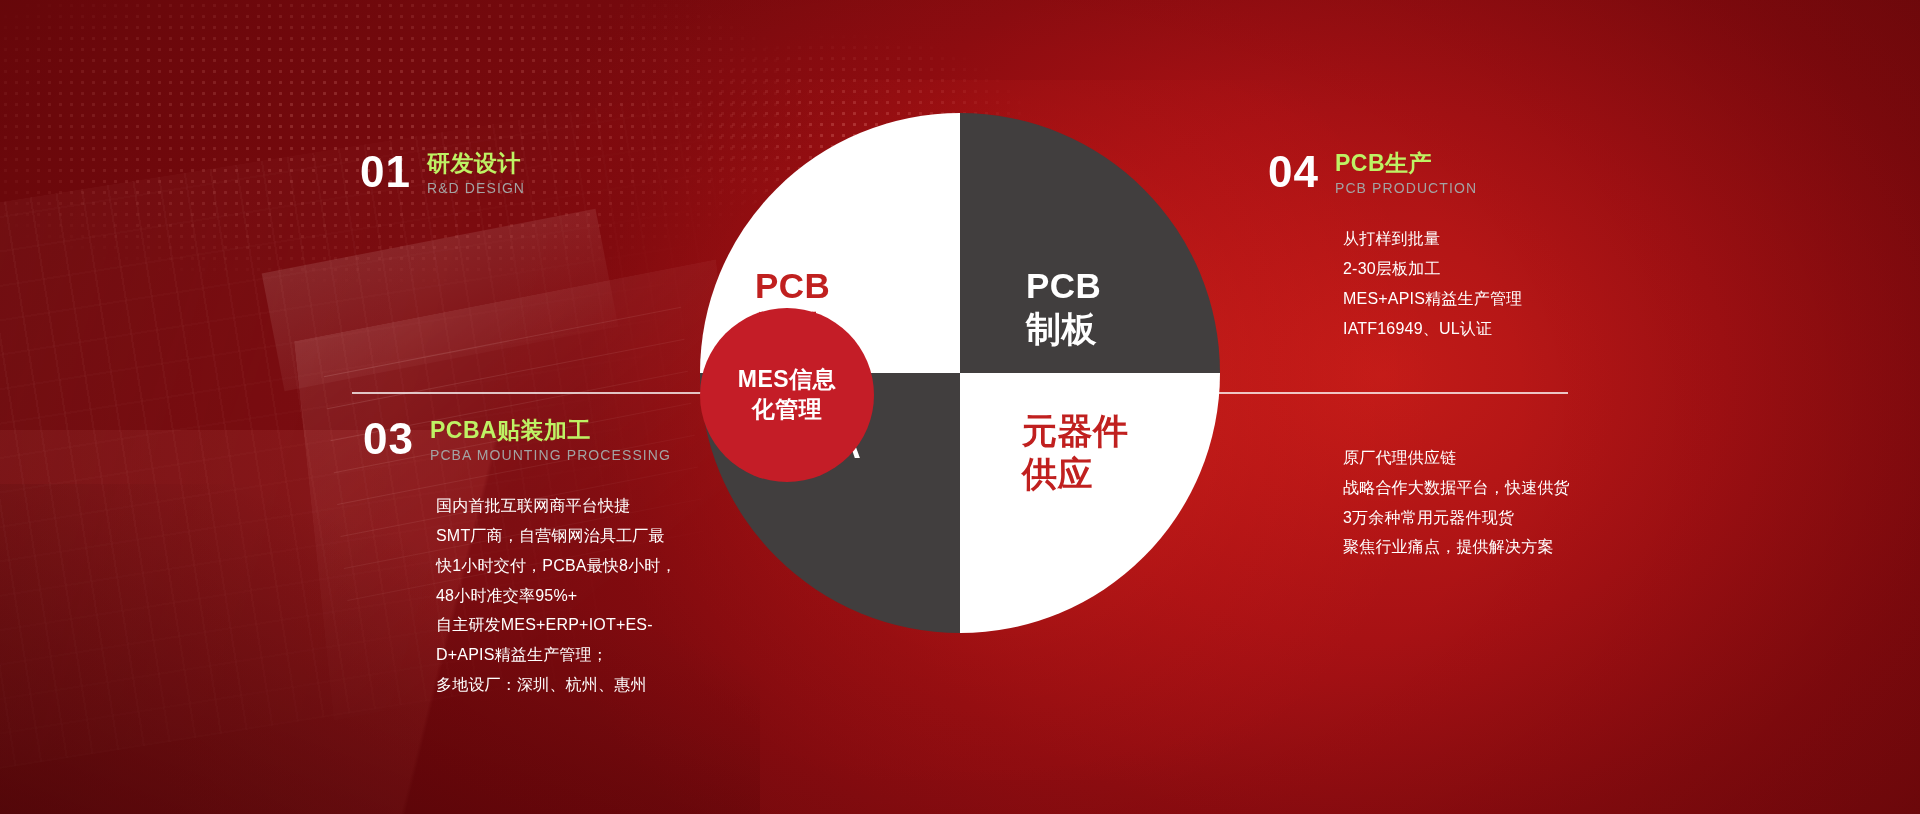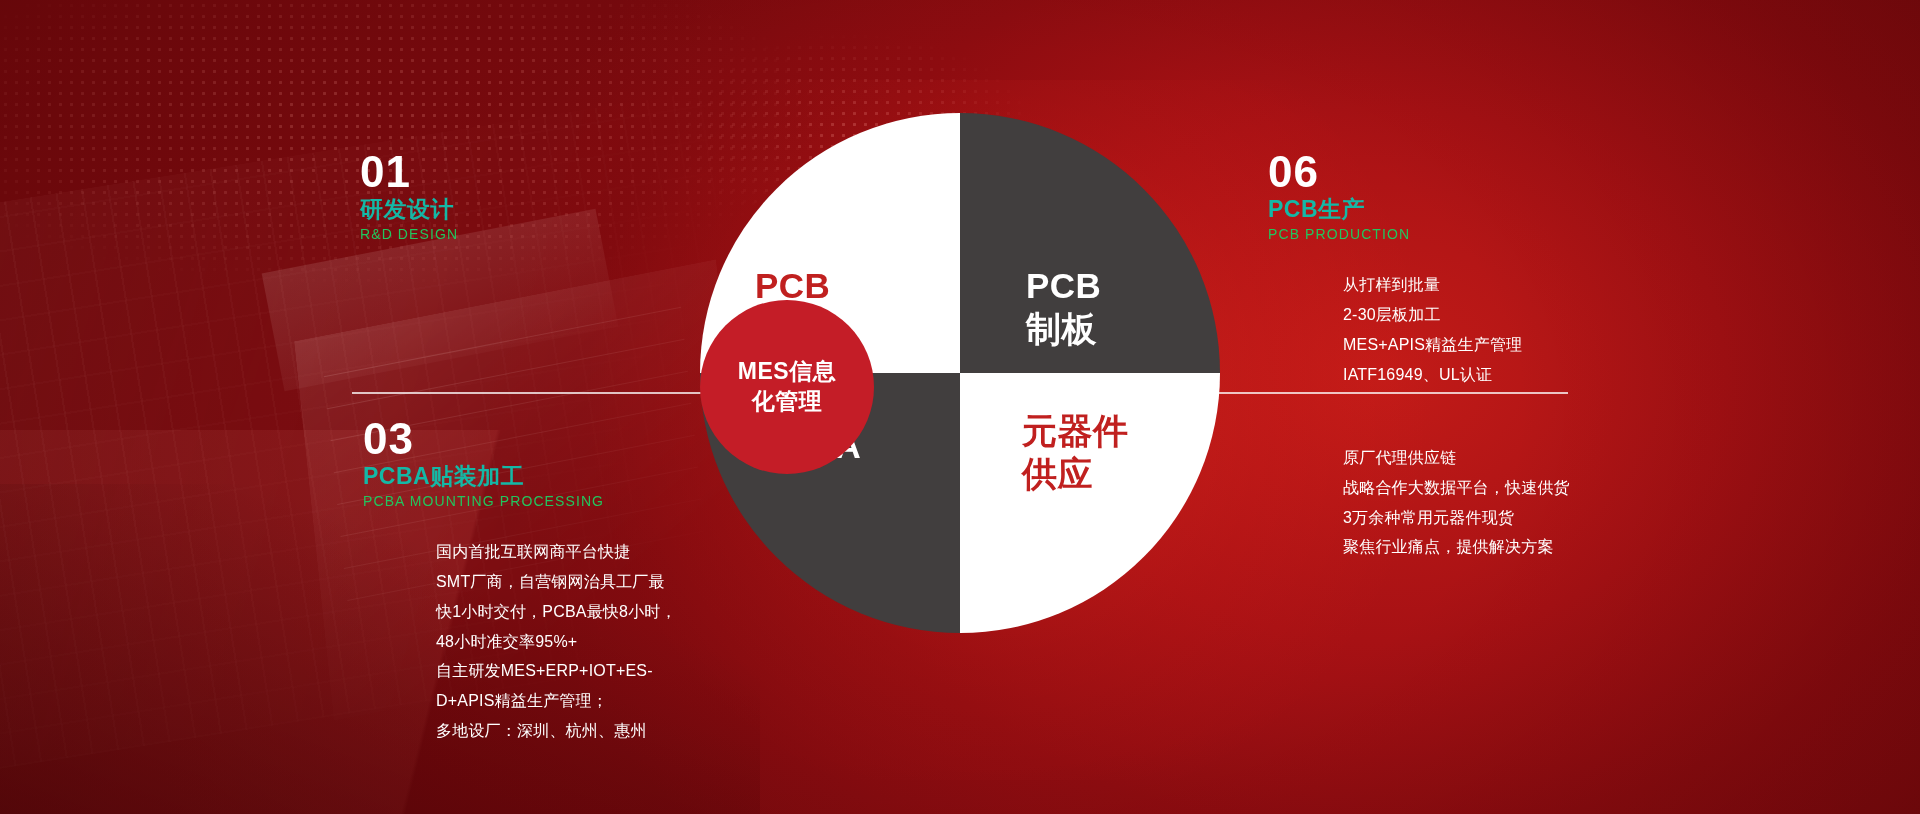--- a/index.html
+++ b/index.html
@@ -100,42 +100,42 @@
   }
   #lbl-tl{ left:55px;  top:152px; color:#c0201f; }
   #lbl-tr{ left:326px; top:152px; color:#ffffff; }
   #lbl-bl{ left:60px;  top:312px; color:#ffffff; }
   #lbl-br{ left:322px; top:297px; color:#c0201f; }
   #cross-v{ left:956px; top:0;   width:10px;  height:814px;
             background:linear-gradient(180deg,#8d0d11,#b5161a 45%,#a21216 100%); }
 
   #hub{
     position:absolute; z-index:8;
-    left:700px; top:300px; width:174px; height:174px;
+    left:700px; top:308px; width:174px; height:174px;
     border-radius:50%; background:#c41d27;
     display:flex; align-items:center; justify-content:center;
   }
   #hub-text{
     color:#fff; font-size:23px; font-weight:700; line-height:1.3;
     text-align:center; white-space:pre-line; letter-spacing:.5px;
   }
 
   
   .conn{ position:absolute; z-index:4; height:2px; background:rgba(255,255,255,.75); }
 
   
   .block{ position:absolute; z-index:9; }
-  .blk-head{ display:flex; align-items:flex-start;flex-direction:column; }
+  .blk-head{ display:flex; align-items:flex-start; }
   .num{
     font-size:44px; font-weight:700; color:#fff; line-height:1;
     letter-spacing:1px; margin-right:16px; padding-top:2px;
   }
   .tt-wrap{ padding-top:2px; }
-  .t-cn{ font-size:23px; font-weight:700; color:#14b8a6; line-height:1.15; letter-spacing:.5px; }
-  .t-en{ font-size:14px; color:#22c55e; letter-spacing:1.1px; margin-top:4px; font-weight:400; }
+  .t-cn{ font-size:23px; font-weight:700; color:#bef264; line-height:1.15; letter-spacing:.5px; }
+  .t-en{ font-size:14px; color:#a3a3a3; letter-spacing:1.1px; margin-top:4px; font-weight:400; }
   .desc{
     margin-top:28px; font-size:16px; color:#fff; line-height:1.86;
     white-space:pre-line; letter-spacing:.2px;
   }
   #blk1{ left:360px; top:148px; }
   #blk1 .desc{ margin-left:65px; }
   #blk2{ left:1268px; top:148px; }
   #blk2 .desc{ margin-left:75px; }
   #blk3{ left:363px; top:415px; }
   #blk3 .desc{ margin-left:73px; width:250px; }
@@ -203,21 +203,21 @@
     <div class="num">01</div>
     <div class="tt-wrap">
       <div class="t-cn">研发设计</div>
       <div class="t-en">R&amp;D DESIGN</div>
     </div>
   </div>
 </div>
 
 <div class="block" id="blk2">
   <div class="blk-head">
-    <div class="num">06</div>
+    <div class="num">04</div>
     <div class="tt-wrap">
       <div class="t-cn">PCB生产</div>
       <div class="t-en">PCB PRODUCTION</div>
     </div>
   </div>
   <div class="desc">从打样到批量
 2-30层板加工
 MES+APIS精益生产管理
 IATF16949、UL认证</div>
 </div>

